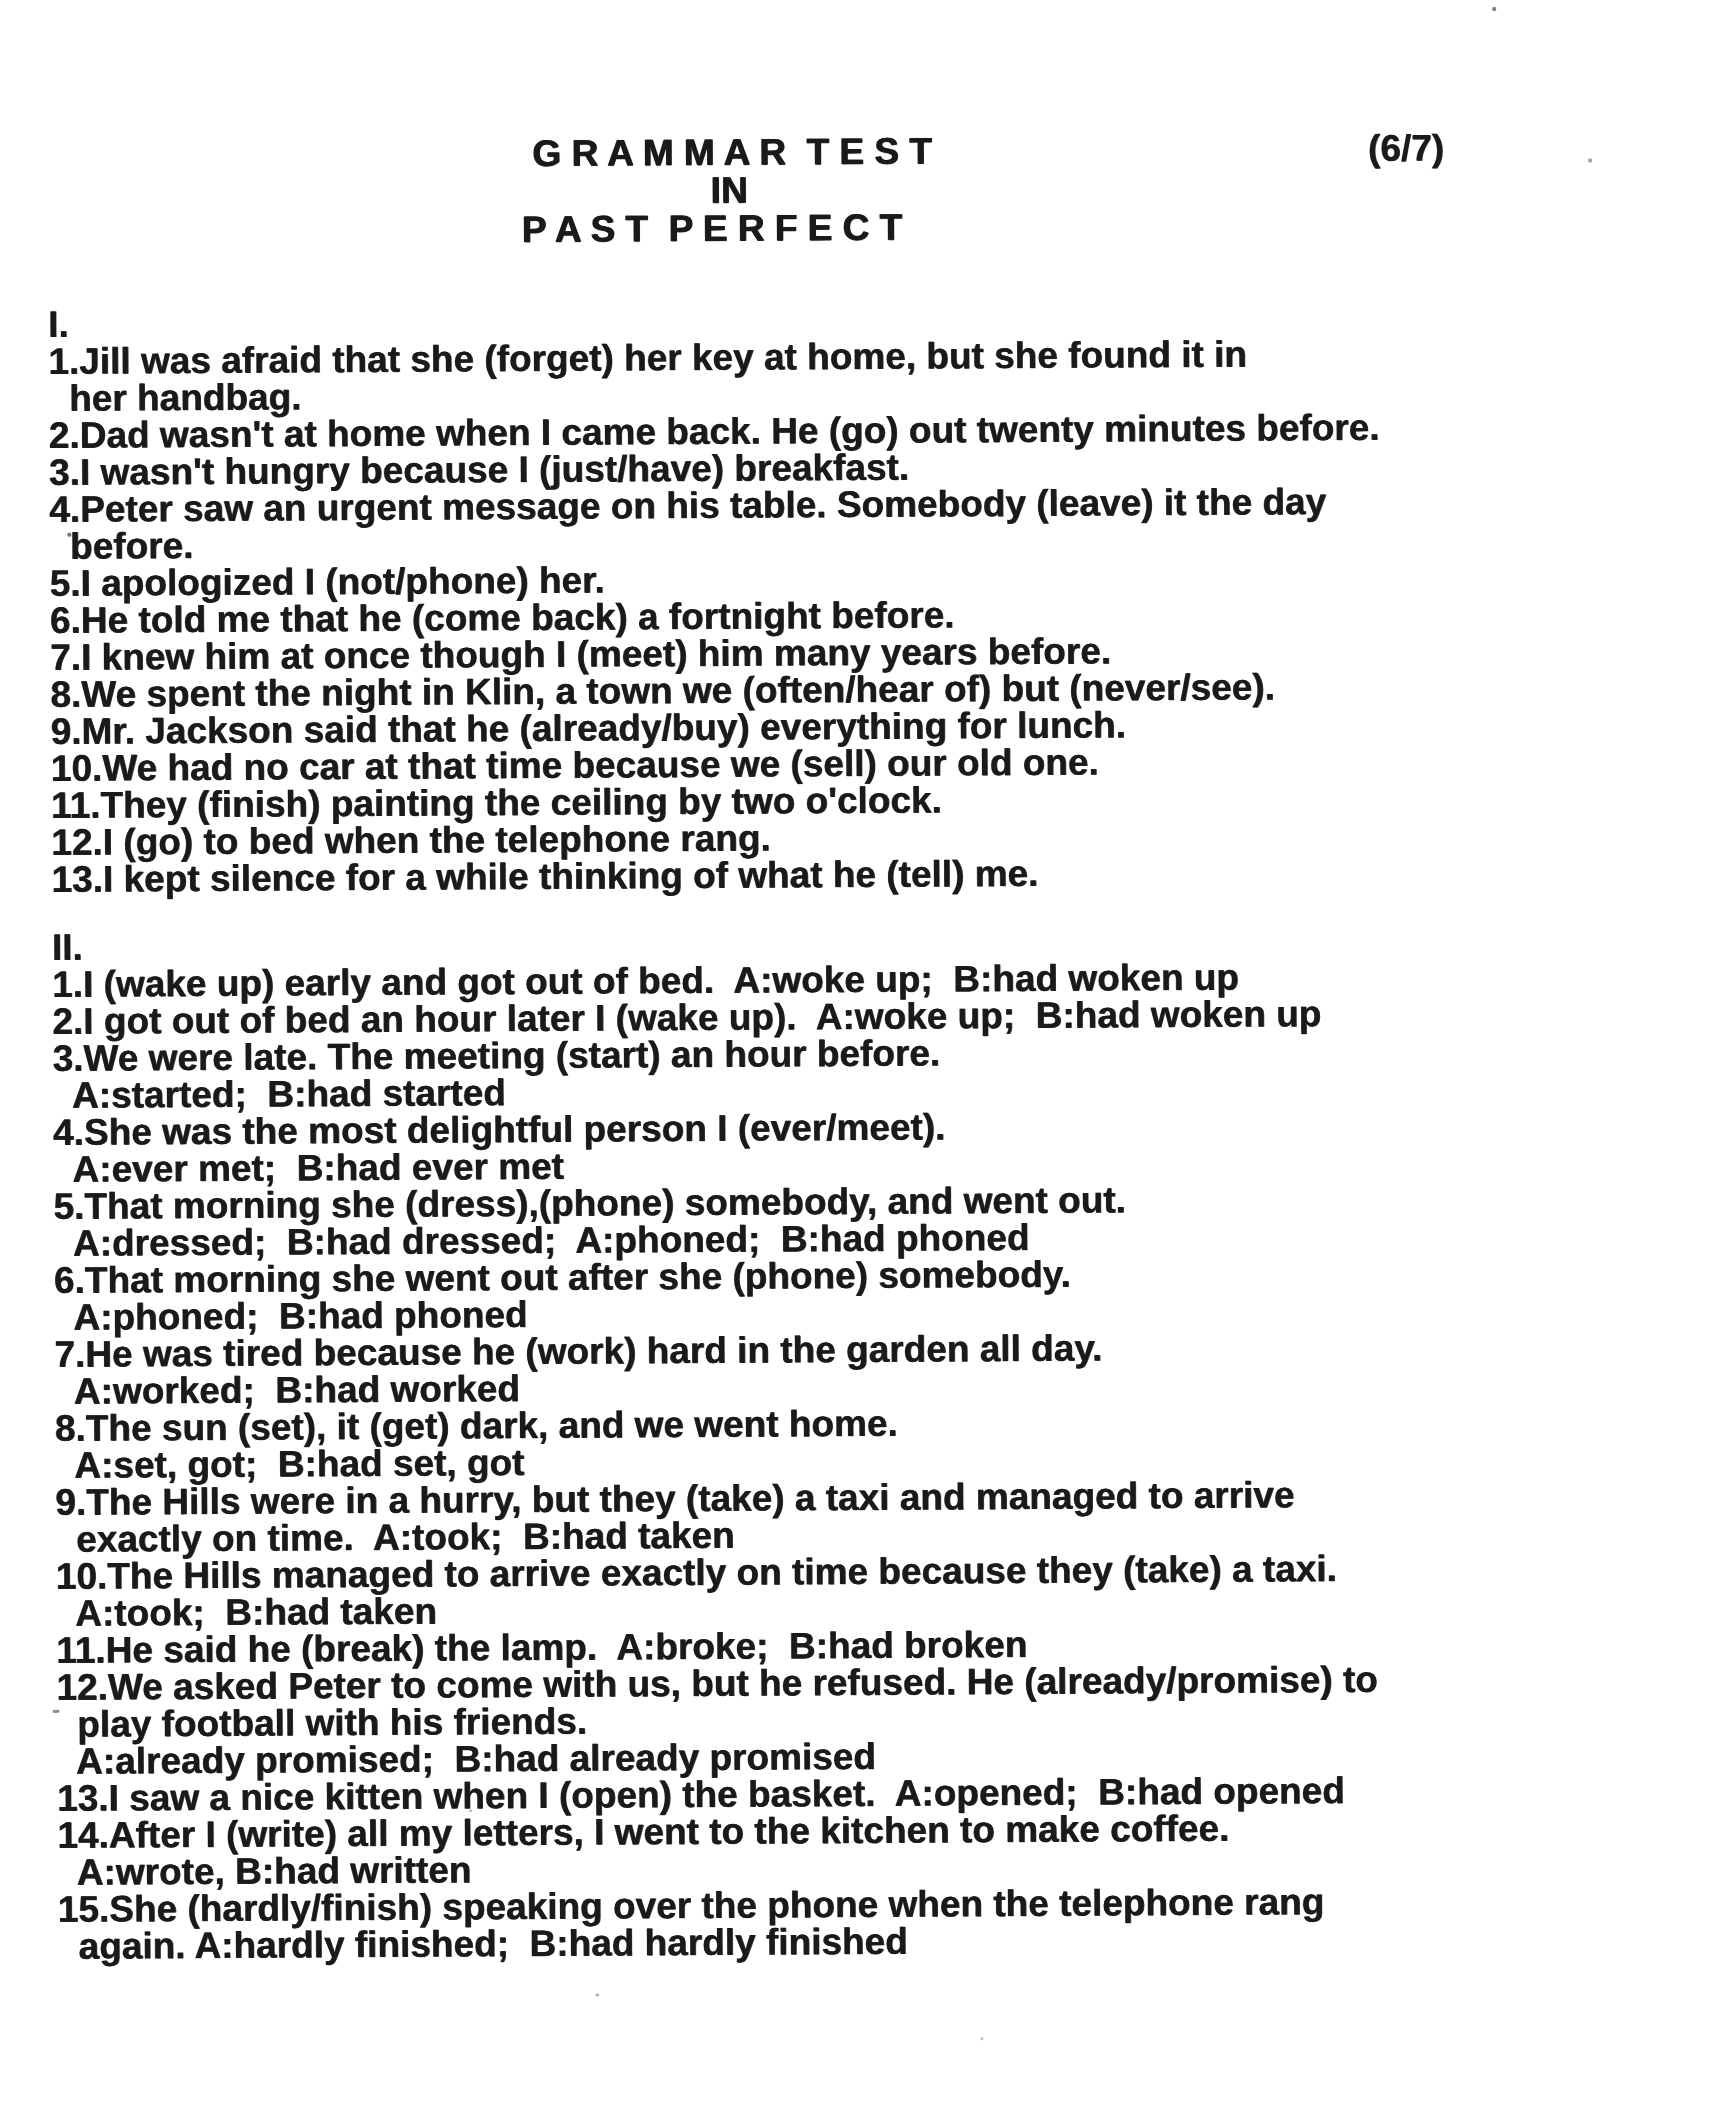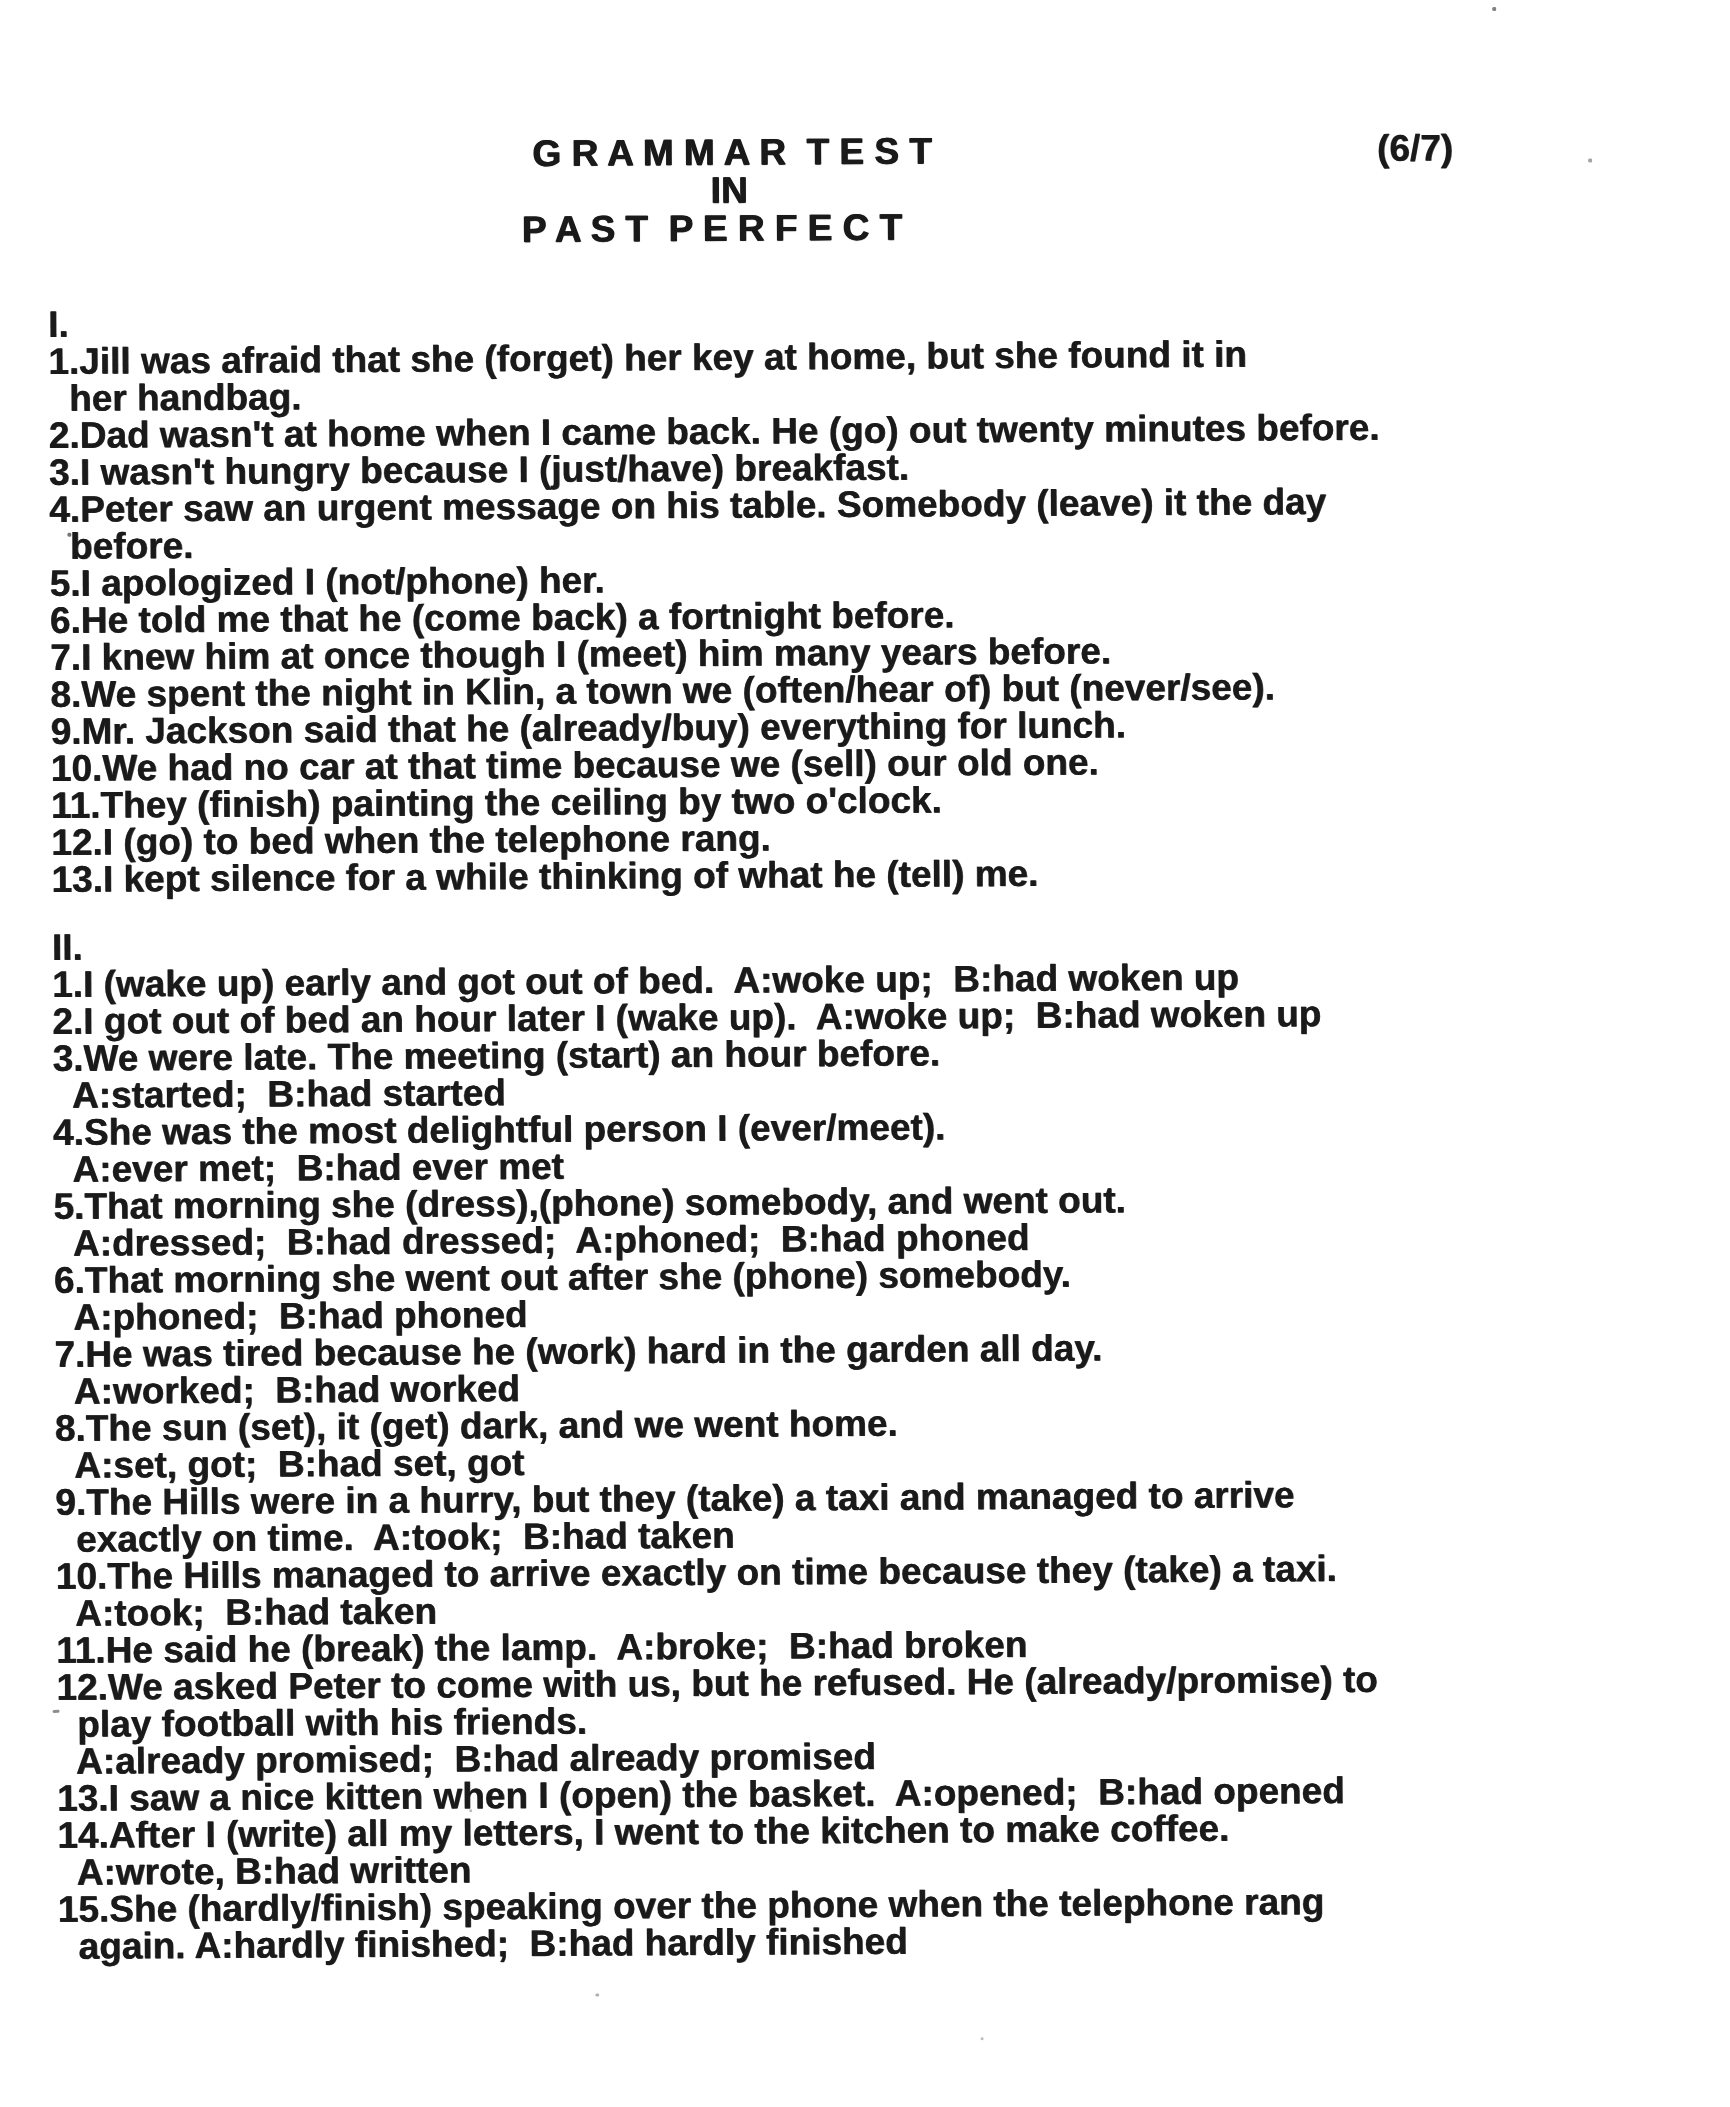--- a/index.html
+++ b/index.html
@@ -47,21 +47,21 @@
   .title-line-1 { padding-left: 488px; }
   .title-line-2 { padding-left: 666px; }
   .title-line-3 { padding-left: 477px; }
   .pageno {
     position: absolute;
     top: 138px;
     left: 1368px;
     line-height: 38px;
     letter-spacing: 4.4px;
   }
-  .pageno .line { display: inline; margin-left: 9px; }
+  .pageno .line { display: inline; }
   
   .sec {
     position: absolute;
     left: 47px;
     line-height: 37px;
   }
   .sec-1 { top: 306px; }
   .sec-2 { top: 929px; }
   .sec .line { line-height: 37px; }
   

